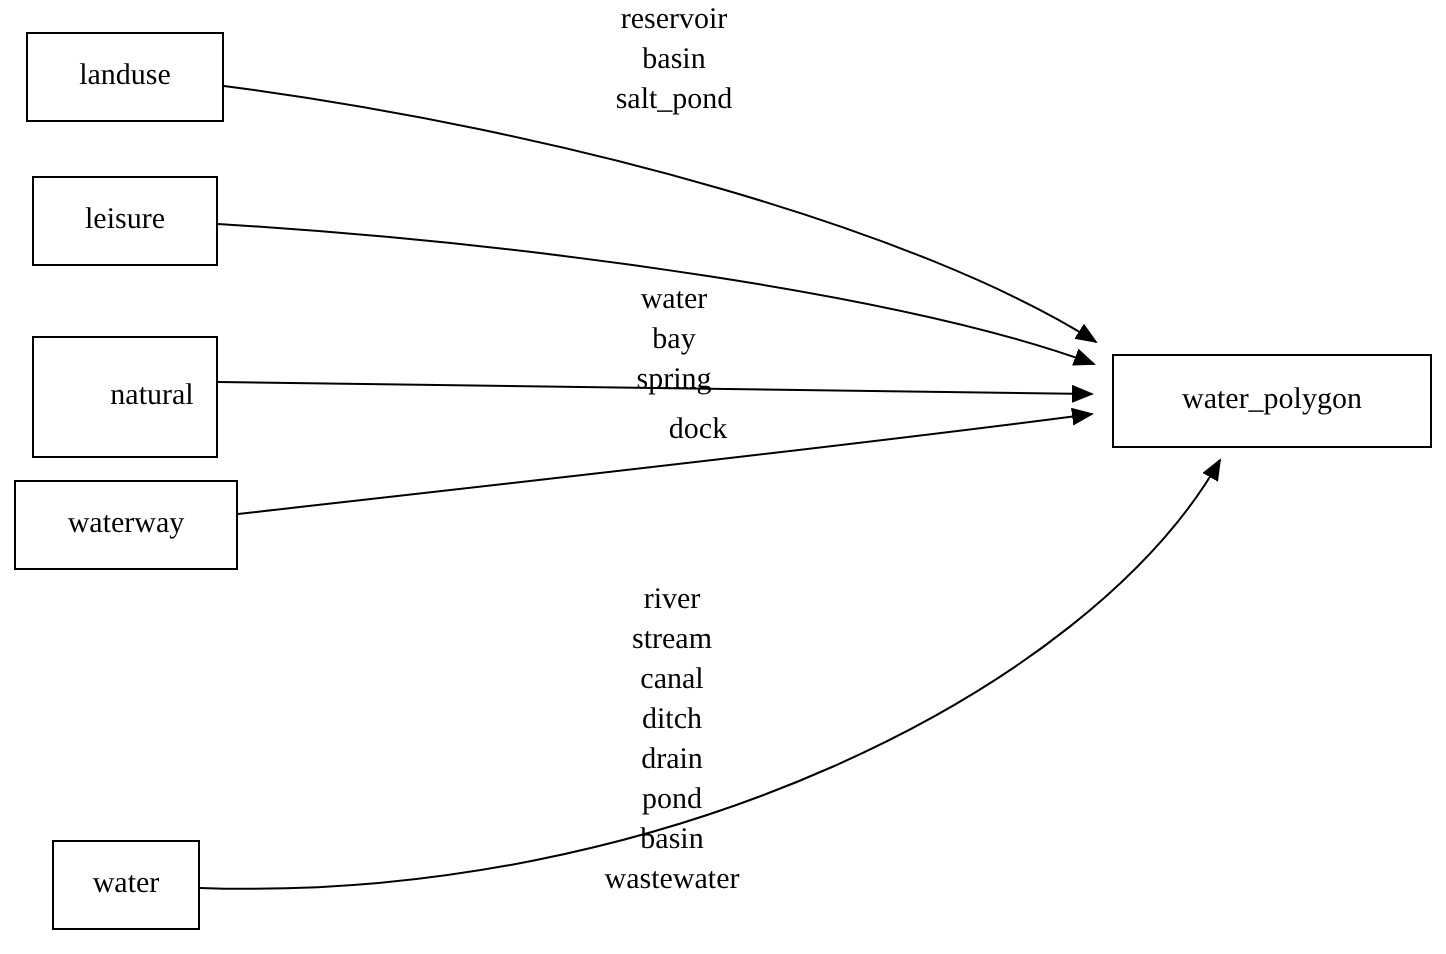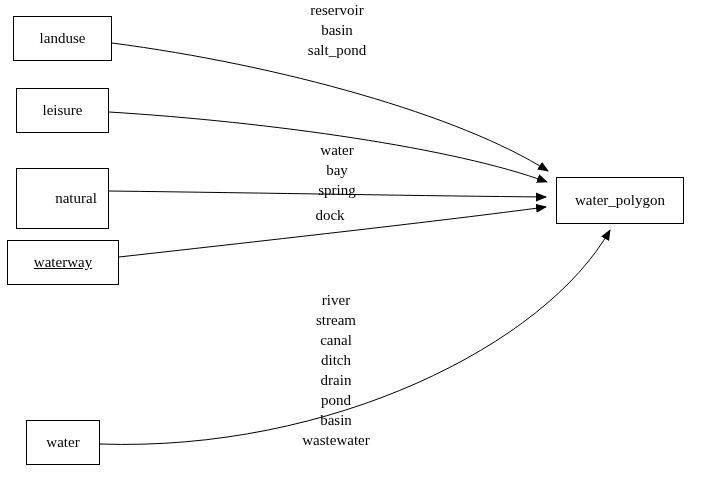--- a/index.html
+++ b/index.html
@@ -38,28 +38,28 @@
     transform: translateX(-50%);
     text-align: center;
     font-size: 15px;
     line-height: 20px;
     white-space: pre-line;
   }
   
   #node-landuse        { left: 13px;  top: 16px;  width: 99px;  height: 45px; }
   #node-leisure        { left: 16px;  top: 88px;  width: 93px;  height: 45px; }
   #node-natural        { left: 16px;  top: 168px; width: 93px;  height: 61px; padding-left: 27px; }
-  #node-waterway       { left: 7px;   top: 240px; width: 112px; height: 45px; text-decoration: underline; }
+  #node-waterway       { left: 7px;   top: 240px; width: 112px; height: 45px; }
   #node-water          { left: 26px;  top: 420px; width: 74px;  height: 45px; }
-  #node-water_polygon  { left: 556px; top: 177px; width: 128px; height: 47px; }
+  #node-water_polygon  { left: 556px; top: 177px; width: 160px; height: 47px; }
   
   #lbl-landuse   { left: 337px; top: 0; }
   #lbl-leisure   { left: 336px; top: 102px; }
   #lbl-natural   { left: 337px; top: 140px; }
-  #lbl-waterway  { left: 330px; top: 205px; }
+  #lbl-waterway  { left: 349px; top: 205px; }
   #lbl-water     { left: 336px; top: 242px; margin-top: 48px; }
 </style>
 </head>
 <body>
 
 <div id="canvas">
 
   <svg id="edges" viewBox="0 0 723 477" xmlns="http://www.w3.org/2000/svg">
     <defs>
       <marker id="arrow" markerWidth="12" markerHeight="10" refX="10" refY="4.5" orient="auto" markerUnits="userSpaceOnUse">

